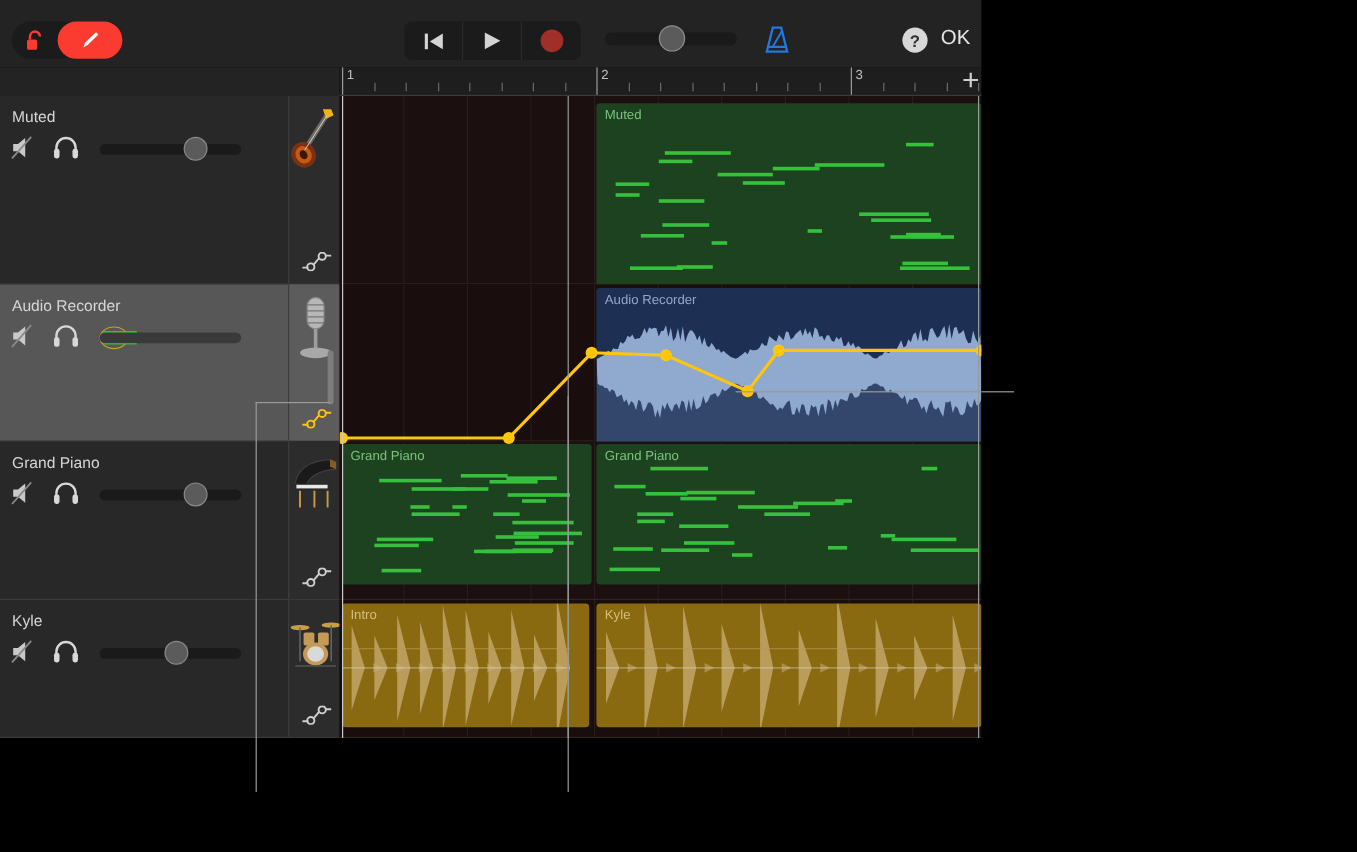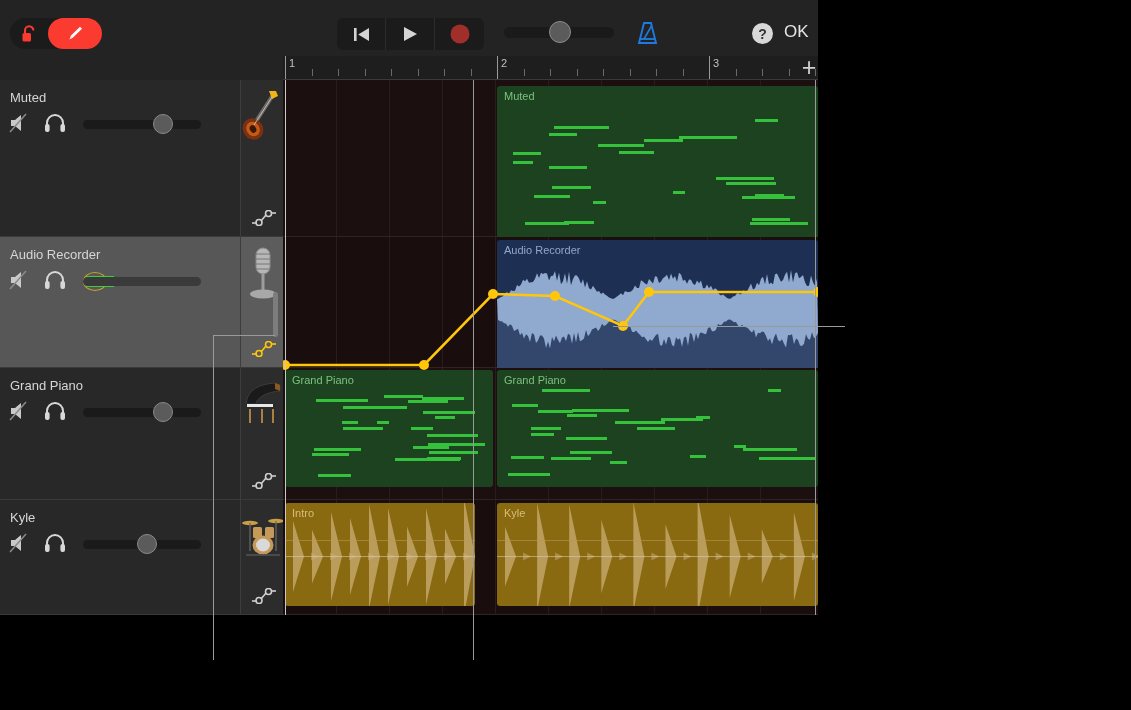--- a/index.html
+++ b/index.html
@@ -613,21 +613,21 @@
       <div class="lane lane-bg-b" style="top: 420px; height: 115px;">
         <div class="gridline" style="left: 53px;"></div>
         <div class="gridline" style="left: 106px;"></div>
         <div class="gridline" style="left: 159px;"></div>
         <div class="gridline" style="left: 212px;"></div>
         <div class="gridline" style="left: 265px;"></div>
         <div class="gridline" style="left: 318px;"></div>
         <div class="gridline" style="left: 371px;"></div>
         <div class="gridline" style="left: 424px;"></div>
         <div class="gridline" style="left: 477px;"></div>
-        <div class="region r-drum" style="left: 2px; top: 3px; width: 190px; height: 103px;">
+        <div class="region r-drum" style="left: 2px; top: 3px; width: 206px; height: 103px;">
           <svg width="190" height="103" style="position:absolute;left:0;top:0">
             <path d="M8,18.074600480109744 L19,53.56 L8,89.04539951989025 Z" fill="#cdb079" opacity="0.72"></path>
             <path d="M26,49.56 L34,53.56 L26,57.56 Z" fill="#cdb079" opacity="0.5"></path>
             <path d="M27,26.674146090534983 L38,53.56 L27,80.44585390946503 Z" fill="#cdb079" opacity="0.72"></path>
             <path d="M45,49.56 L53,53.56 L45,57.56 Z" fill="#cdb079" opacity="0.5"></path>
             <path d="M46,9.047868655692731 L57,53.56 L46,98.07213134430728 Z" fill="#cdb079" opacity="0.72"></path>
             <path d="M64,49.56 L72,53.56 L64,57.56 Z" fill="#cdb079" opacity="0.5"></path>
             <path d="M65,15.041447187928668 L76,53.56 L65,92.07855281207134 Z" fill="#cdb079" opacity="0.72"></path>
             <path d="M83,49.56 L91,53.56 L83,57.56 Z" fill="#cdb079" opacity="0.5"></path>
             <path d="M84,1.3153755144032928 L95,53.56 L84,105.80462448559672 Z" fill="#cdb079" opacity="0.72"></path>

